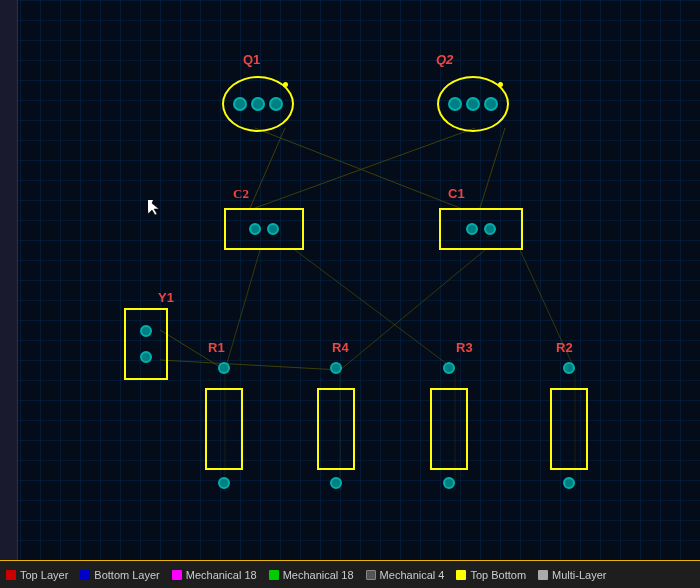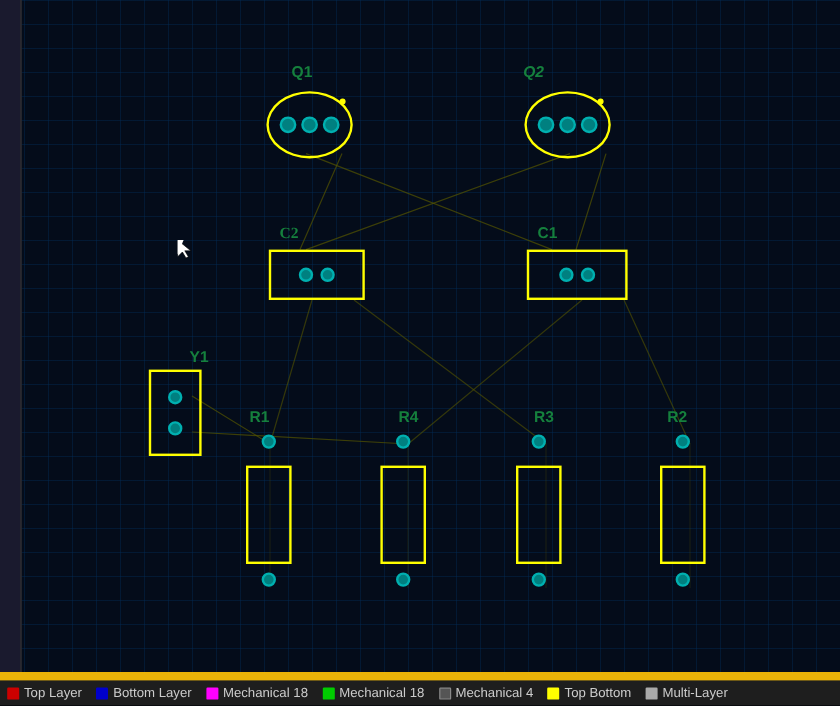--- a/index.html
+++ b/index.html
@@ -40,21 +40,21 @@
       width: 18px;
       height: 560px;
       background: #1a1a2e;
       border-right: 1px solid #333;
       z-index: 10;
     }
 
     
     .comp-label {
       position: absolute;
-      color: #15803d;
+      color: #ef4444;
       font-size: 13px;
       font-weight: bold;
       font-family: Arial, sans-serif;
       text-align: center;
     }
 
     
     .transistor {
       position: absolute;
       border: 2px solid #ffff00;
@@ -136,21 +136,21 @@
       border-left: 5px solid white;
       border-right: 3px solid transparent;
       border-bottom: 12px solid transparent;
     }
 
     
     #status-bar {
       width: 700px;
       height: 28px;
       background: #1e1e1e;
-      border-top: 7px solid #eab308;
+      border-top: 1px solid #eab308;
       display: flex;
       align-items: center;
       padding: 0 6px;
       gap: 12px;
       flex-wrap: nowrap;
       overflow: hidden;
     }
 
     .layer-item {
       display: flex;
@@ -245,21 +245,21 @@
   <div class="comp-label" style="left:208px; top:340px;">R1</div>
   <div class="pad-circle-sm" style="position:absolute; left:218px; top:362px;"></div>
   <div class="resistor" style="left:205px; top:388px; width:38px; height:82px;"></div>
   <div class="pad-circle-sm" style="position:absolute; left:218px; top:477px;"></div>
 
   <div class="comp-label" style="left:332px; top:340px;">R4</div>
   <div class="pad-circle-sm" style="position:absolute; left:330px; top:362px;"></div>
   <div class="resistor" style="left:317px; top:388px; width:38px; height:82px;"></div>
   <div class="pad-circle-sm" style="position:absolute; left:330px; top:477px;"></div>
 
-  <div class="comp-label" style="left:421px; top:340px;padding-left:24px;">R3</div>
+  <div class="comp-label" style="left:432px; top:340px;padding-left:24px;">R3</div>
   <div class="pad-circle-sm" style="position:absolute; left:443px; top:362px;"></div>
   <div class="resistor" style="left:430px; top:388px; width:38px; height:82px;"></div>
   <div class="pad-circle-sm" style="position:absolute; left:443px; top:477px;"></div>
 
   <div class="comp-label" style="left:556px; top:340px;">R2</div>
   <div class="pad-circle-sm" style="position:absolute; left:563px; top:362px;"></div>
   <div class="resistor" style="left:550px; top:388px; width:38px; height:82px;"></div>
   <div class="pad-circle-sm" style="position:absolute; left:563px; top:477px;"></div>
 
   <div class="cursor" style="position:absolute; left:148px; top:200px;">

